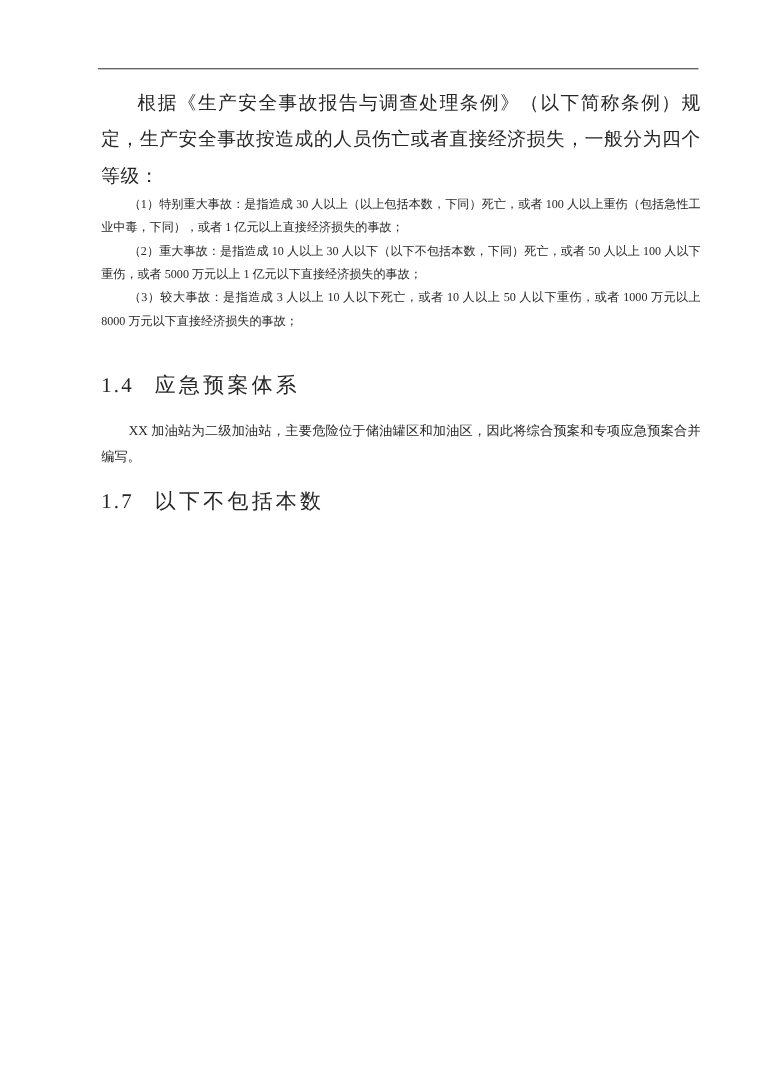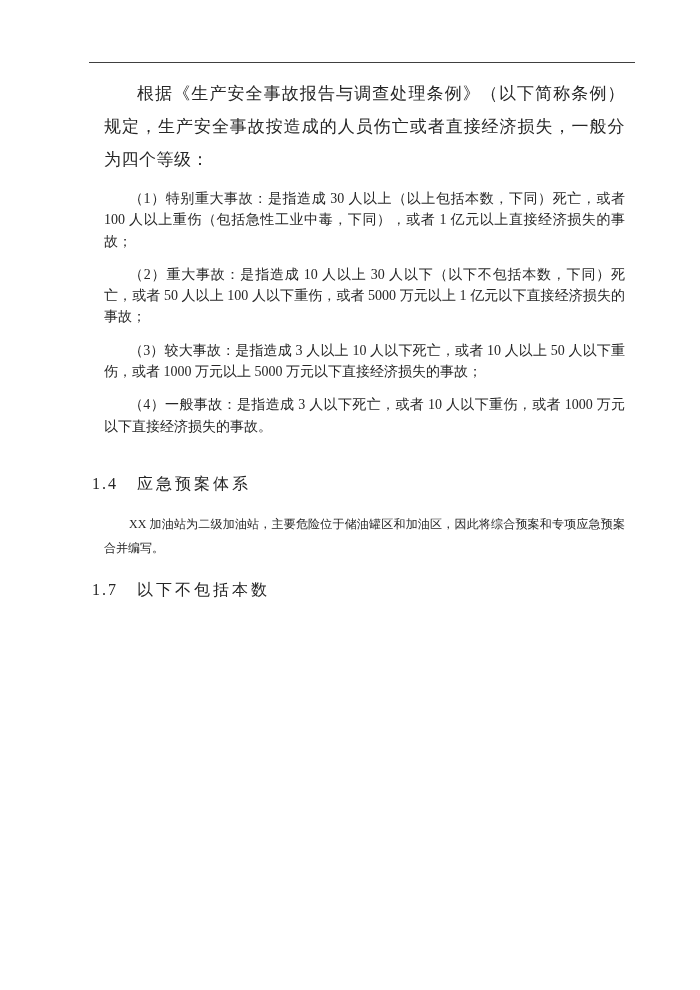--- a/index.html
+++ b/index.html
@@ -20,39 +20,39 @@
     width: 546px;
     height: 0;
     border-top: 1px solid #404040;
   }
   .content {
     position: absolute;
     left: 92px;
     top: 0;
     width: 545px;
   }
-  p { margin: 12px; }
+  p { margin: 0; }
   .intro {
     margin-top: 77px;
     font-size: 17px;
     line-height: 33px;
     text-indent: 33px;
     text-align: justify;
     letter-spacing: 0.5px;
   }
   .small-block { margin-top: 0; }
   .small-para {
-    font-size: 14px;
+    font-size: 11px;
     line-height: 21.3px;
     text-indent: 25px;
     text-align: justify;
   }
   .section-heading {
     display: block;
-    font-size: 16px;
+    font-size: 19px;
     line-height: 26px;
     font-weight: 400;
     margin: 0;
   }
   .heading-14 { margin-top: 34px; }
   .heading-15 { margin-top: 17px; }
   .section-heading .h-num {
     display: inline-block;
     margin-right: 19px;
     letter-spacing: 2px;
@@ -75,22 +75,21 @@
 <div class="page">
   <div class="header-rule"></div>
 
   <div class="content">
 
     <p class="intro">根据《生产安全事故报告与调查处理条例》（以下简称条例）规定，生产安全事故按造成的人员伤亡或者直接经济损失，一般分为四个等级：</p>
 
     <div class="small-block">
       <p class="small-para">（1）特别重大事故：是指造成 30 人以上（以上包括本数，下同）死亡，或者 100 人以上重伤（包括急性工业中毒，下同），或者 1 亿元以上直接经济损失的事故；</p>
       <p class="small-para">（2）重大事故：是指造成 10 人以上 30 人以下（以下不包括本数，下同）死亡，或者 50 人以上 100 人以下重伤，或者 5000 万元以上 1 亿元以下直接经济损失的事故；</p>
-      <p class="small-para">（3）较大事故：是指造成 3 人以上 10 人以下死亡，或者 10 人以上 50 人以下重伤，或者 1000 万元以上 5000 万元以下直接经济损失的事故；</p>
-      <p class="small-para">（4）一般事故：是指造成 3 人以下死亡，或者 10 人以下重伤，或者 1000 万元以下直接经济损失的事故。</p>
+      <p class="small-para">（3）较大事故：是指造成 3 人以上 10 人以下死亡，或者 10 人以上 50 人以下重伤，或者 1000 万元以上 8000 万元以下直接经济损失的事故；</p>
     </div>
 
     <h2 class="section-heading heading-14">
       <span class="h-num">1.4</span><span class="h-title">应急预案体系</span>
     </h2>
 
     <p class="body-para body-14">XX 加油站为二级加油站，主要危险位于储油罐区和加油区，因此将综合预案和专项应急预案合并编写。</p>
 
     <h2 class="section-heading heading-15">
       <span class="h-num">1.7</span><span class="h-title">以下不包括本数</span>

